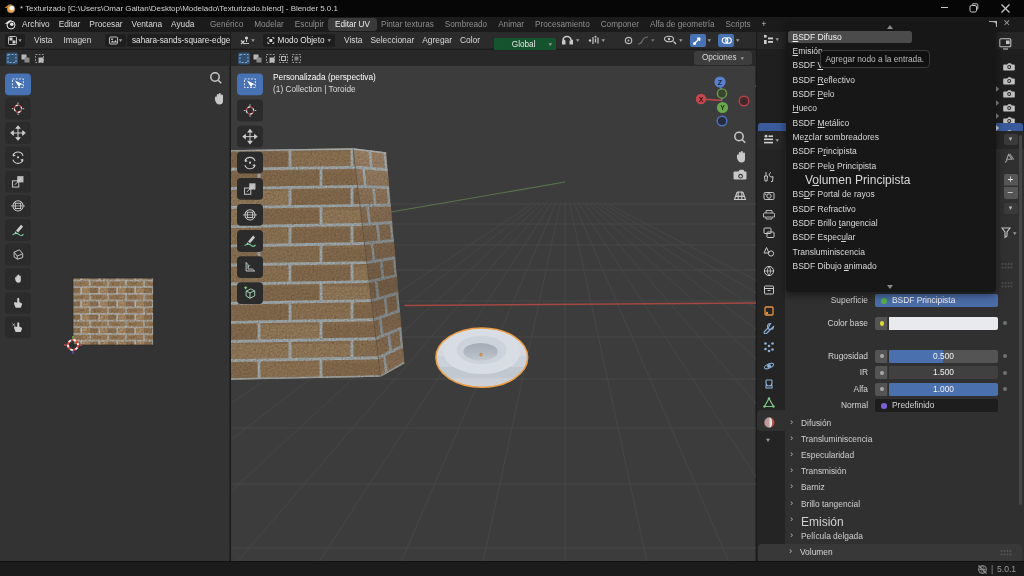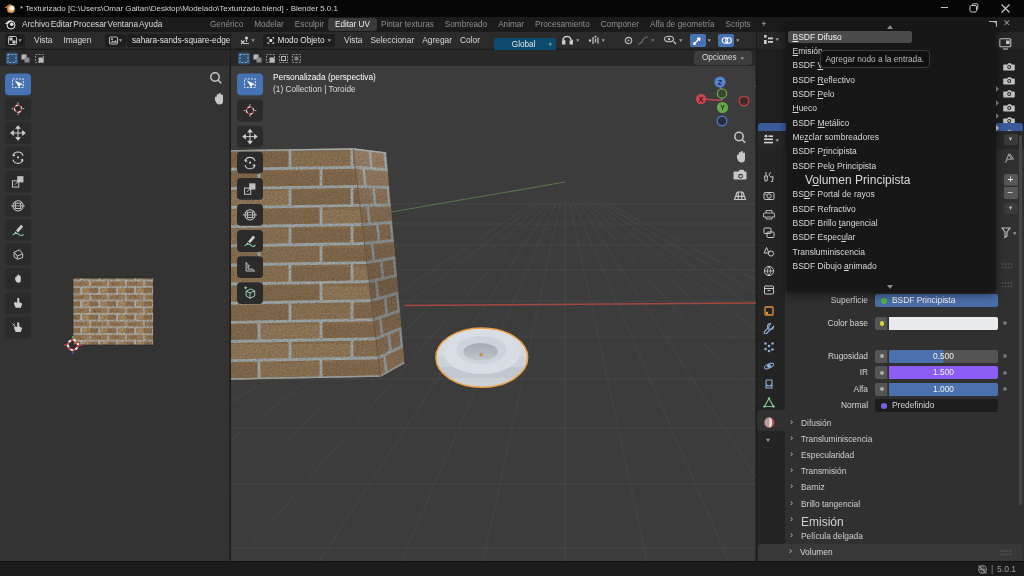--- a/index.html
+++ b/index.html
@@ -28,21 +28,21 @@
         <line x1="9.5" y1="1.5" x2="1.5" y2="9.5"></line>
   </svg>
 </div>
 
 <div class="abs" style="left:0;top:17px;width:1024px;height:14.5px;background:#1b1b1b">
   <svg class="abs" style="left:4px;top:2px" width="12" height="11" viewBox="0 0 24 22">
     <path d="M 1 10 L 10 3 L 16 3 L 9 9 Z" fill="#e8e8e8"></path>
     <circle cx="14" cy="12" r="8" fill="none" stroke="#e8e8e8" stroke-width="2"></circle>
     <circle cx="15.5" cy="10.5" r="3.5" fill="#e8e8e8"></circle>
   </svg>
-  <div id="mainmenus" class="row abs" style="left:22px;top:0;height:14.5px;gap:1px;font-size:8.3px;color:#dcdcdc">
+  <div id="mainmenus" class="row abs" style="left:22px;top:0;height:14.5px;gap:9px;font-size:8.3px;color:#dcdcdc">
     <span>Archivo</span>
         <span>Editar</span>
         <span>Procesar</span>
         <span>Ventana</span>
         <span>Ayuda</span>
   </div>
   <div id="tabs" class="row abs" style="left:210px;top:0;height:14.5px;gap:11px;font-size:8.2px;color:#8f8f8f">
     <span>Genérico</span>
         <span>Modelar</span>
         <span>Esculpir</span>
@@ -114,21 +114,21 @@
         </svg>
     <span style="font-size:8.2px;color:#e8e8e8;white-space:nowrap">Modo Objeto</span>
     <span class="chev" style="margin-left:auto">▾</span>
   </div>
   <div class="row abs" style="left:113px;top:0;height:17px;gap:8px;font-size:8.4px;color:#dadada">
     <span>Vista</span>
         <span>Seleccionar</span>
         <span>Agregar</span>
         <span>Color</span>
   </div>
-  <div class="row abs" style="left:263px;top:6px;width:62px;height:13px;background:#0c4a6e;border-radius:2px;padding:0 4px;gap:13px">
+  <div class="row abs" style="left:263px;top:6px;width:62px;height:13px;background:#14532d;border-radius:2px;padding:0 4px;gap:13px">
     <svg width="9" height="9" viewBox="0 0 9 9" stroke="#d8d8d8" fill="none" stroke-width="1">
           <path d="M 1.5 7.5 L 1.5 1.5 M 1.5 7.5 L 7.5 7.5 M 3 4 L 6.5 2 M 6.5 2 l -2 .2 m 2 -.2 l -.5 1.8"></path>
         </svg>
     <span style="font-size:8.2px;color:#e8e8e8;white-space:nowrap">Global</span>
     <span class="chev" style="margin-left:auto">▾</span>
   </div>
   <div class="row abs" style="left:330px;top:2px;height:13px;gap:2px">
     <svg width="13" height="11" viewBox="0 0 13 11">
           <path d="M 2 5.5 A 4 4 0 0 1 10 5.5 M 2 5.5 l 2 0 M 10 5.5 l 2 0" stroke="#c8c8c8" fill="none" stroke-width="1.6"></path>
           <rect x="1" y="5.5" width="3.5" height="4" fill="#c8c8c8"></rect>
@@ -827,21 +827,21 @@
   <div class="abs" style="left:132px;top:0;width:109px;height:13px;background:#545454;border-radius:0 2px 2px 0;overflow:hidden">
         <div class="abs" style="left:0;top:0;width:54px;height:13px;background:#4a70ad;border-radius:2px 0 0 2px"></div>
     <div class="abs" style="left:0;top:0;width:109px;text-align:center;font-size:8.4px;color:#f2f2f2;line-height:13px">0.500</div>
   </div>
       <div class="abs" style="left:246px;top:4.5px;width:4px;height:4px;border-radius:50%;background:#717171"></div>
 </div>
 <div class="abs" style="left:757px;top:366px;width:267px;height:13px">
   <div class="abs" style="right:156px;top:0;width:100px;text-align:right;font-size:8.4px;color:#d5d5d5;line-height:13px">IR</div>
   <div class="abs" style="left:118px;top:0;width:13px;height:13px;background:#545454;border-radius:2px 0 0 2px;border-right:1px solid #3a3a3a"></div>
   <div class="abs" style="left:122.5px;top:4.5px;width:4px;height:4px;border-radius:50%;background:#a8a8a8"></div>
-  <div class="abs" style="left:132px;top:0;width:109px;height:13px;background:#8b5cf6;border-radius:0 2px 2px 0;overflow:hidden">
+  <div class="abs" style="left:132px;top:0;width:109px;height:13px;background:#404040;border-radius:0 2px 2px 0;overflow:hidden">
     <div class="abs" style="left:0;top:0;width:109px;text-align:center;font-size:8.4px;color:#f2f2f2;line-height:13px">1.500</div>
   </div>
       <div class="abs" style="left:246px;top:4.5px;width:4px;height:4px;border-radius:50%;background:#717171"></div>
 </div>
 <div class="abs" style="left:757px;top:382.5px;width:267px;height:13px">
   <div class="abs" style="right:156px;top:0;width:100px;text-align:right;font-size:8.4px;color:#d5d5d5;line-height:13px">Alfa</div>
   <div class="abs" style="left:118px;top:0;width:13px;height:13px;background:#545454;border-radius:2px 0 0 2px;border-right:1px solid #3a3a3a"></div>
   <div class="abs" style="left:122.5px;top:4.5px;width:4px;height:4px;border-radius:50%;background:#a8a8a8"></div>
   <div class="abs" style="left:132px;top:0;width:109px;height:13px;background:#545454;border-radius:0 2px 2px 0;overflow:hidden">
         <div class="abs" style="left:0;top:0;width:109px;height:13px;background:#4a70ad;border-radius:2px"></div>

